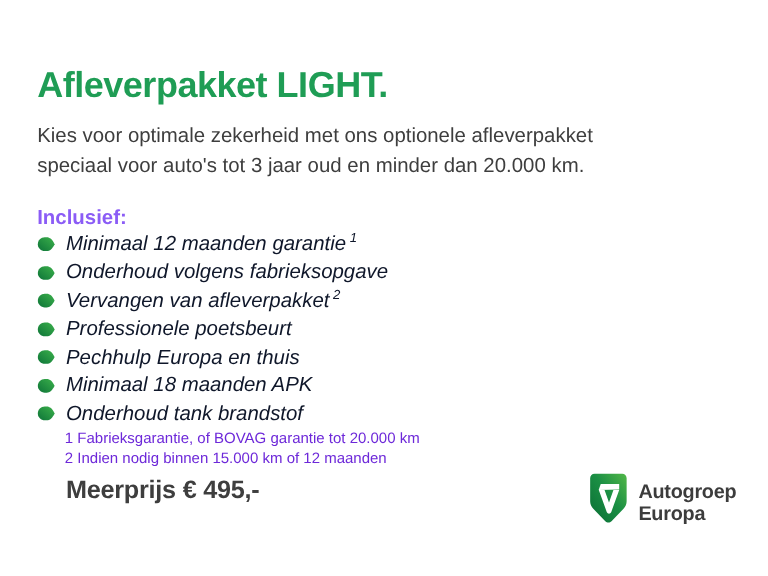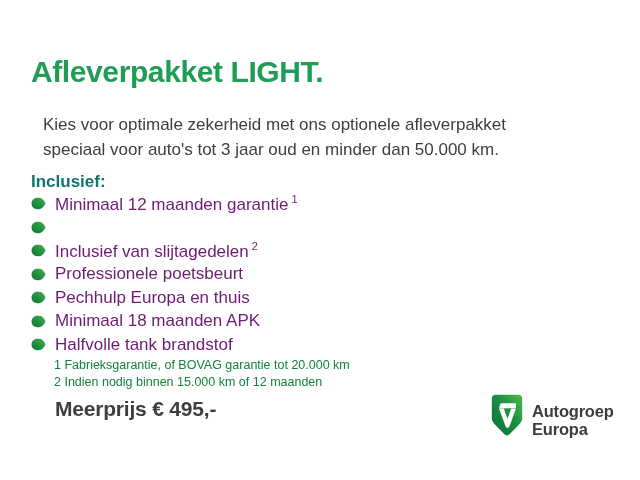--- a/index.html
+++ b/index.html
@@ -25,87 +25,88 @@
     font-size: 30px;
     line-height: 36px;
     font-weight: bold;
     letter-spacing: -0.4px;
     color: #1f9d55;
   }
   .intro {
     position: absolute;
     left: 31px;
     top: 100px;
-    margin: 12px;
+    margin: 0;
     font-size: 17px;
     line-height: 25px;
     color: #3e3e3e;
   }
   .list-heading {
     position: absolute;
     left: 31px;
     top: 172px;
     font-size: 17px;
     font-weight: bold;
-    color: #0f766e;
+    color: #8b5cf6;
   }
   .features {
     position: absolute;
     left: 31px;
     top: 192px;
     margin: 0;
     padding: 0;
     list-style: none;
   }
   .features li {
     display: flex;
     align-items: center;
     height: 23.5px;
     font-size: 17px;
-    color: #701a75;
+    color: #0f172a;
     white-space: nowrap;
+    font-style: italic;
   }
   .leaf {
     flex: 0 0 15px;
     width: 15px;
     height: 13px;
     margin-right: 9px;
     display: inline-flex;
   }
   .leaf svg { display: block; }
   .item-text sup {
     font-size: 11px;
     margin-left: 3px;
   }
   .item-text sup:empty { display: none; }
   .footnotes {
     position: absolute;
     left: 54px;
     top: 357px;
     font-size: 12.5px;
     line-height: 16.5px;
-    color: #15803d;
+    color: #6d28d9;
   }
   .price {
     position: absolute;
     left: 55px;
     top: 395px;
     font-size: 21px;
     line-height: 28px;
     font-weight: bold;
     letter-spacing: -0.2px;
     color: #3e3e3e;
     text-align: center;
   }
   .logo {
     position: absolute;
     left: 491px;
     top: 394px;
     display: flex;
-    align-items: center;
+    align-items: flex-start;
   }
   .shield svg { display: block; }
   .logo-text {
     margin-left: 9px;
     margin-top: 7px;
     display: flex;
     flex-direction: column;
     font-size: 16.5px;
     line-height: 18px;
     font-weight: bold;
@@ -128,47 +129,48 @@
       <stop offset="0.55" stop-color="#1b8f44"></stop>
       <stop offset="1" stop-color="#52b848"></stop>
     </linearGradient>
   </defs>
 </svg>
 
 <div class="canvas">
 
   <h1 class="title">Afleverpakket LIGHT.</h1>
 
-  <p class="intro"><span>Kies voor optimale zekerheid met ons optionele afleverpakket</span><br><span>speciaal voor auto's tot 3 jaar oud en minder dan 50.000 km.</span></p>
+  <p class="intro"><span>Kies voor optimale zekerheid met ons optionele afleverpakket</span><br><span>speciaal voor auto's tot 3 jaar oud en minder dan 20.000 km.</span></p>
 
   <div class="list-heading">Inclusief:</div>
 
   <ul class="features">
     <li>
       <span class="leaf">
           <svg width="15" height="13" viewBox="0 0 15 13">
             <path fill="url(#leafG)" d="M0.5,6.5 C0.5,3.3 3.1,0.8 6.3,0.8 L8,0.8 C10.5,0.8 12.6,2.5 14.5,6.5 C12.6,10.5 10.5,12.2 8,12.2 L6.3,12.2 C3.1,12.2 0.5,9.7 0.5,6.5 Z"></path>
           </svg>
         </span>
       <span class="item-text"><span>Minimaal 12 maanden garantie</span><sup>1</sup></span>
     </li>
     <li>
       <span class="leaf">
           <svg width="15" height="13" viewBox="0 0 15 13">
             <path fill="url(#leafG)" d="M0.5,6.5 C0.5,3.3 3.1,0.8 6.3,0.8 L8,0.8 C10.5,0.8 12.6,2.5 14.5,6.5 C12.6,10.5 10.5,12.2 8,12.2 L6.3,12.2 C3.1,12.2 0.5,9.7 0.5,6.5 Z"></path>
           </svg>
         </span>
-    </li>
-    <li>
-      <span class="leaf">
-          <svg width="15" height="13" viewBox="0 0 15 13">
-            <path fill="url(#leafG)" d="M0.5,6.5 C0.5,3.3 3.1,0.8 6.3,0.8 L8,0.8 C10.5,0.8 12.6,2.5 14.5,6.5 C12.6,10.5 10.5,12.2 8,12.2 L6.3,12.2 C3.1,12.2 0.5,9.7 0.5,6.5 Z"></path>
-          </svg>
-        </span>
-      <span class="item-text"><span>Inclusief van slijtagedelen</span><sup>2</sup></span>
+      <span class="item-text"><span>Onderhoud volgens fabrieksopgave</span></span>
+    </li>
+    <li>
+      <span class="leaf">
+          <svg width="15" height="13" viewBox="0 0 15 13">
+            <path fill="url(#leafG)" d="M0.5,6.5 C0.5,3.3 3.1,0.8 6.3,0.8 L8,0.8 C10.5,0.8 12.6,2.5 14.5,6.5 C12.6,10.5 10.5,12.2 8,12.2 L6.3,12.2 C3.1,12.2 0.5,9.7 0.5,6.5 Z"></path>
+          </svg>
+        </span>
+      <span class="item-text"><span>Vervangen van afleverpakket</span><sup>2</sup></span>
     </li>
     <li>
       <span class="leaf">
           <svg width="15" height="13" viewBox="0 0 15 13">
             <path fill="url(#leafG)" d="M0.5,6.5 C0.5,3.3 3.1,0.8 6.3,0.8 L8,0.8 C10.5,0.8 12.6,2.5 14.5,6.5 C12.6,10.5 10.5,12.2 8,12.2 L6.3,12.2 C3.1,12.2 0.5,9.7 0.5,6.5 Z"></path>
           </svg>
         </span>
       <span class="item-text"><span>Professionele poetsbeurt</span></span>
     </li>
     <li>
@@ -186,21 +188,21 @@
           </svg>
         </span>
       <span class="item-text"><span>Minimaal 18 maanden APK</span></span>
     </li>
     <li>
       <span class="leaf">
           <svg width="15" height="13" viewBox="0 0 15 13">
             <path fill="url(#leafG)" d="M0.5,6.5 C0.5,3.3 3.1,0.8 6.3,0.8 L8,0.8 C10.5,0.8 12.6,2.5 14.5,6.5 C12.6,10.5 10.5,12.2 8,12.2 L6.3,12.2 C3.1,12.2 0.5,9.7 0.5,6.5 Z"></path>
           </svg>
         </span>
-      <span class="item-text"><span>Halfvolle tank brandstof</span></span>
+      <span class="item-text"><span>Onderhoud tank brandstof</span></span>
     </li>
   </ul>
 
   <div class="footnotes">
     <div>1 Fabrieksgarantie, of BOVAG garantie tot 20.000 km</div>
     <div>2 Indien nodig binnen 15.000 km of 12 maanden</div>
   </div>
 
   <div class="price">Meerprijs € 495,-</div>
 

